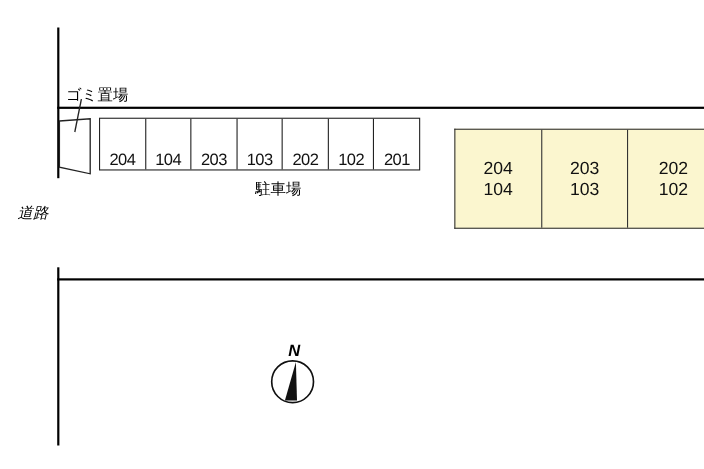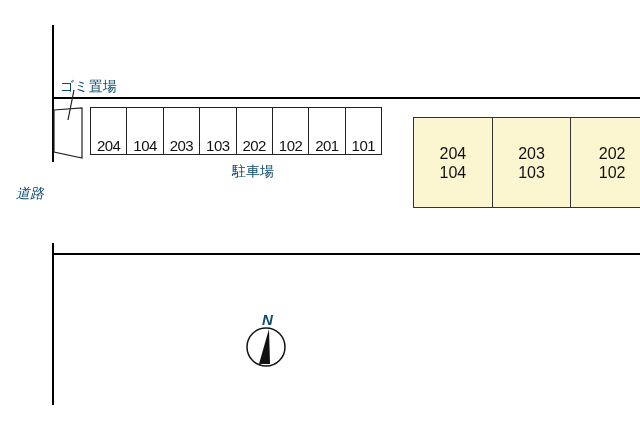--- a/index.html
+++ b/index.html
@@ -1,19 +1,19 @@
 <!DOCTYPE html>
 <html><head>
   <meta charset="utf-8">
   <style>
     html, body { margin: 0; padding: 0; background: #ffffff; }
     body { width: 640px; height: 426px; position: relative; overflow: hidden;
            font-family: "DejaVu Sans", sans-serif; color: #111; }
     .line { position: absolute; background: #000; }
-    .label { position: absolute; font-size: 14px; color: #0c4a6e; white-space: nowrap; }
+    .label { position: absolute; font-size: 14px; color: #000000; white-space: nowrap; }
     .parking { position: absolute; left: 90px; top: 107px; height: 48px; width: 292px;
                display: flex; border: 1px solid #222; box-sizing: border-box; }
     .slot { flex: 1; border-right: 1px solid #222; position: relative; box-sizing: border-box; }
     .slot:last-child { border-right: none; }
     .slot span { position: absolute; bottom: 0px; left: 0; right: 0; text-align: center;
                  font-size: 15px; letter-spacing: -0.5px; font-family: "Liberation Sans", sans-serif; }
     .building { position: absolute; left: 413px; top: 117px; height: 91px; width: 240px;
                 display: flex; border: 1px solid #333; border-right: none; box-sizing: border-box;
                 background: #fbf6cf; }
     .unit { width: 79px; border-right: 1px solid #333; box-sizing: border-box;
@@ -51,23 +51,20 @@
     </div>
   <div class="slot">
       <span>202</span>
     </div>
   <div class="slot">
       <span>102</span>
     </div>
   <div class="slot">
       <span>201</span>
     </div>
-  <div class="slot">
-      <span>101</span>
-    </div>
 </div>
 <div class="label" style="left:216px; top:163px;padding-left:16px;">駐車場</div>
 
 <div class="label" style="left:16px; top:185px;font-style:italic;">道路</div>
 
 <div class="building">
   <div class="unit">
     <span>204</span>
     <span>104</span>
   </div>

